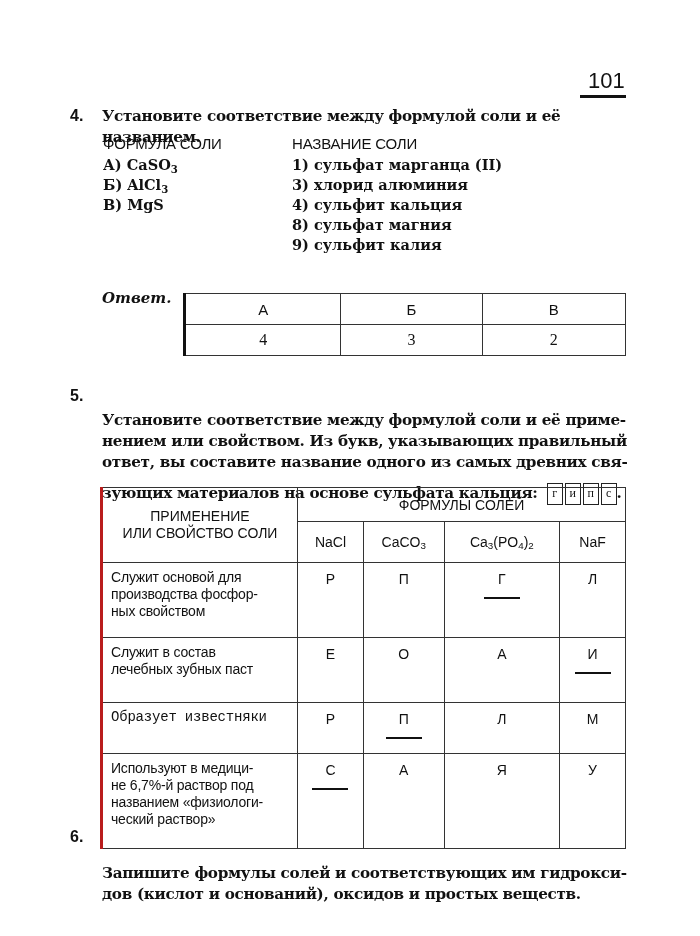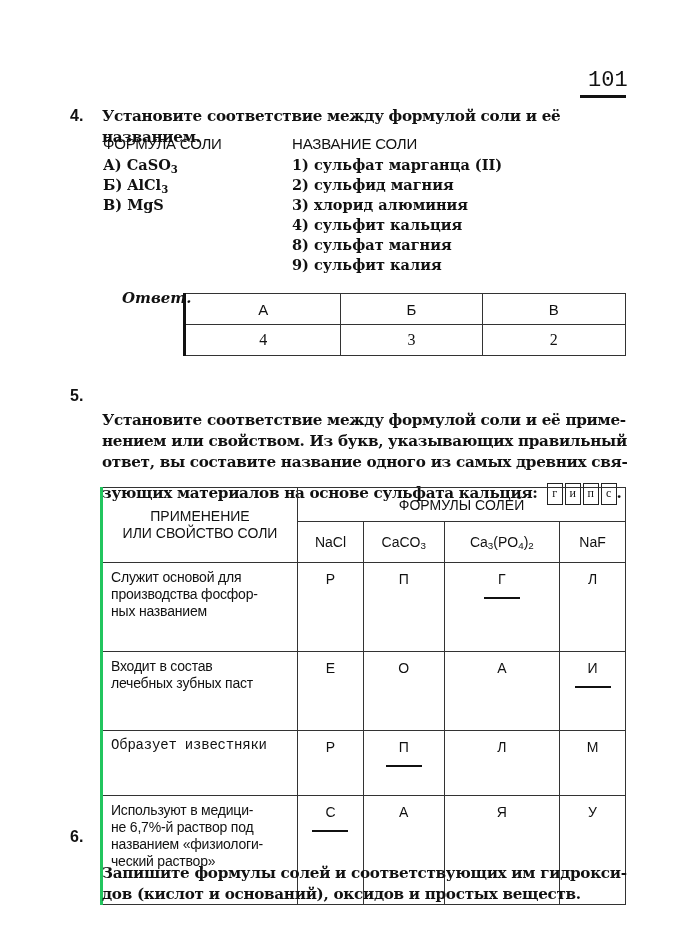--- a/index.html
+++ b/index.html
@@ -1,42 +1,42 @@
 <!DOCTYPE html>
 <html><head>
 <meta charset="utf-8">
 <style>
   html, body { margin: 0; padding: 0; background: #ffffff; }
   body { width: 700px; height: 936px; position: relative; overflow: hidden; color: #111; }
 
-  .page-num { position: absolute; left: 588px; top: 68px; font-family: Liberation Mono, monospace; font-size: 22px; }
+  .page-num { position: absolute; left: 588px; top: 68px; font-family: Liberation Sans, sans-serif; font-size: 22px; }
   .page-num-rule { position: absolute; left: 580px; top: 95px; width: 46px; height: 3px; background: #111; }
 
   .qnum { position: absolute; left: 70px; font-family: "Liberation Sans", sans-serif; font-weight: bold; font-size: 16px; }
   .qtext { position: absolute; left: 102px; width: 526px; font-family: "DejaVu Serif", serif; font-size: 15.2px; line-height: 21px; font-weight: bold; letter-spacing: -0.3px; }
 
   
   .col-head { position: absolute; top: 135px; font-family: "Liberation Sans", sans-serif; font-size: 15px; letter-spacing: -0.2px; }
   .list { position: absolute; top: 155px; font-family: "DejaVu Serif", serif; font-size: 14.5px; line-height: 20px; font-weight: bold; }
   .list div { white-space: nowrap; }
   sub { font-size: 0.7em; vertical-align: -0.25em; line-height: 0; }
 
-  .answer-label { position: absolute; left: 102px; top: 289px; font-family: "DejaVu Serif", serif; font-style: italic; font-weight: bold; font-size: 15px; margin-left: 20px; }
+  .answer-label { position: absolute; left: 102px; top: 289px; font-family: "DejaVu Serif", serif; font-style: italic; font-weight: bold; font-size: 15px; }
   table.ans { position: absolute; left: 183px; top: 293px; width: 443px; border-collapse: collapse; border-left: 3px solid #111; }
   table.ans td { border: 1.5px solid #333; text-align: center; height: 30px; padding: 0; }
   table.ans tr.h td { font-family: "Liberation Sans", sans-serif; font-size: 15px; }
   table.ans tr.v td { font-family: "Liberation Serif", serif; font-size: 16px; }
 
   
   .letters { display: inline-flex; gap: 2px; vertical-align: middle; margin-left: 4px; }
   .letterbox { display: inline-block; width: 14px; height: 20px; border: 1.5px solid #222; font-family: "Liberation Serif", serif; font-weight: normal; font-size: 12px; line-height: 18px; text-align: center; }
 
-  table.main { position: absolute; left: 100px; top: 487px; width: 526px; border-collapse: collapse; border-left: 3px solid #22c55e; font-family: "Liberation Sans", sans-serif; font-size: 14px; }
+  table.main { position: absolute; left: 100px; top: 487px; width: 526px; border-collapse: collapse; border-left: 3px solid #b91c1c; font-family: "Liberation Sans", sans-serif; font-size: 14px; }
   table.main td { border: 1.5px solid #333; padding: 0; vertical-align: top; }
-  table.main td.prop { padding: 6px 6px 20px 8px; line-height: 17px; width: 180px; letter-spacing: -0.2px; }
+  table.main td.prop { padding: 6px 6px 6px 8px; line-height: 17px; width: 180px; letter-spacing: -0.2px; }
   table.main td.hdr-left { text-align: center; vertical-align: middle; line-height: 17px; font-size: 14px; }
   table.main td.hdr-top { text-align: center; vertical-align: middle; height: 33px; }
   table.main td.formula { text-align: center; vertical-align: middle; height: 40px; }
   table.main td.letter { text-align: center; padding-top: 8px; }
   .underlined { display: inline-block; min-width: 36px; padding-bottom: 10px; border-bottom: 2px solid #111; }
 </style>
 </head>
 <body>
 
 <div class="page-num">101</div>
@@ -49,21 +49,20 @@
 <div class="col-head" style="left:292px;">НАЗВАНИЕ СОЛИ</div>
 
 <div class="list" style="left:103px;">
   <div><span>А) </span><span>CaSO</span><sub>3</sub></div>
   <div><span>Б) </span><span>AlCl</span><sub>3</sub></div>
   <div><span>В) </span><span>MgS</span></div>
 </div>
 
 <div class="list" style="left:292px;">
   <div>1) сульфат марганца (II)</div>
-  <div>2) сульфид магния</div>
   <div>3) хлорид алюминия</div>
   <div>4) сульфит кальция</div>
   <div>8) сульфат магния</div>
   <div>9) сульфит калия</div>
 </div>
 
 <div class="answer-label">Ответ.</div>
 <table class="ans">
   <tbody>
       <tr class="h">
@@ -109,30 +108,30 @@
     <td class="formula"><span>CaCO</span><sub>3</sub></td>
     <td class="formula"><span>Ca</span><sub>3</sub><span>(PO</span><sub>4</sub><span>)</span><sub>2</sub></td>
     <td class="formula"><span>NaF</span></td>
   </tr>
   </tbody>
     <tbody id="q5-rows">
       <tr>
         <td class="prop" style="height: 62px;">
           <div>Служит основой для</div>
           <div>производства фосфор-</div>
-          <div>ных названием</div>
+          <div>ных свойством</div>
         </td>
         <td class="letter"><span>Р</span></td>
         <td class="letter"><span>П</span></td>
         <td class="letter"><span class="underlined">Г</span></td>
         <td class="letter"><span>Л</span></td>
       </tr>
       <tr>
         <td class="prop" style="height: 52px;">
-          <div>Входит в состав</div>
+          <div>Служит в состав</div>
           <div>лечебных зубных паст</div>
         </td>
         <td class="letter"><span>Е</span></td>
         <td class="letter"><span>О</span></td>
         <td class="letter"><span>А</span></td>
         <td class="letter"><span class="underlined">И</span></td>
       </tr>
       <tr>
         <td class="prop" style="height: 38px; font-family: Liberation Mono, monospace;">
           <div>Образует известняки</div>

